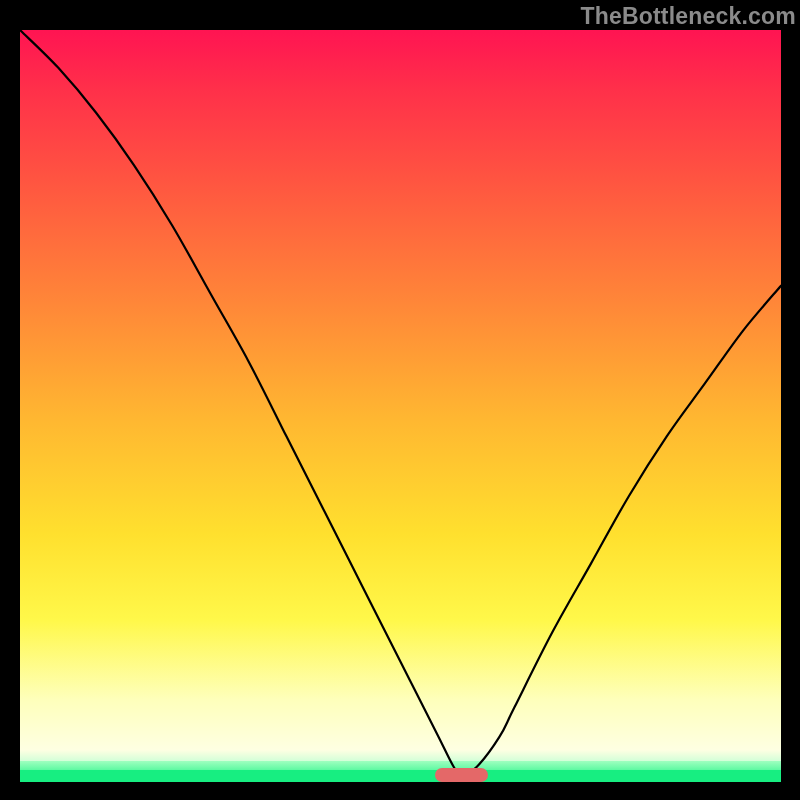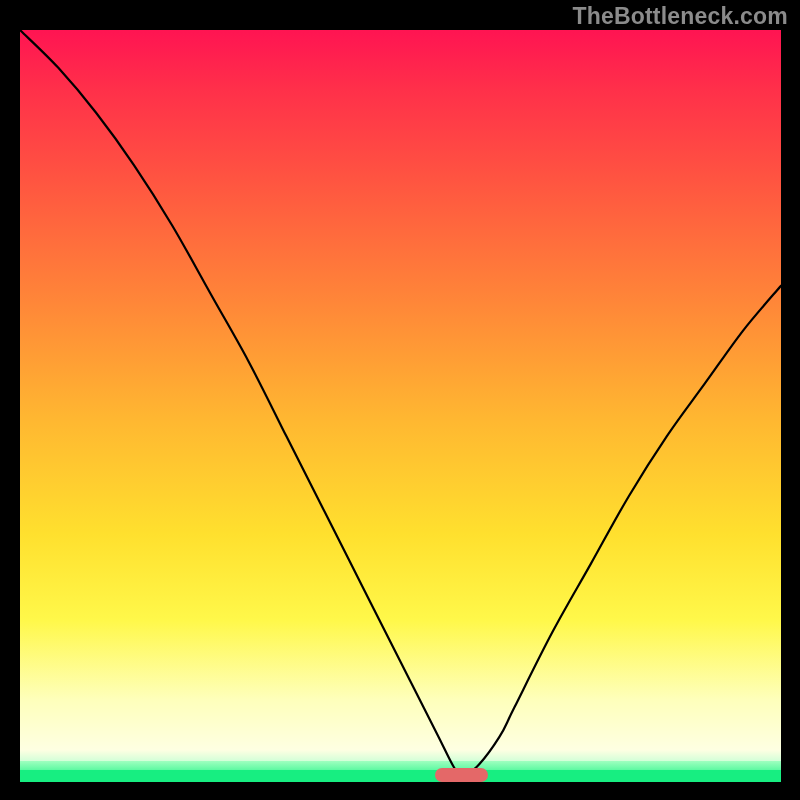--- a/index.html
+++ b/index.html
@@ -12,21 +12,21 @@
   }
   .frame {
     position: relative;
     width: 800px;
     height: 800px;
     background: #000;
   }
   .watermark {
     position: absolute;
     top: 3px;
-    right: 12px;
+    right: 4px;
     font-family: Arial, Helvetica, sans-serif;
     font-size: 23px;
     font-weight: bold;
     color: #8b8b8b;
     letter-spacing: 0.2px;
     z-index: 10;
   }
   .plot-area {
     position: absolute;
     left: 20px;

